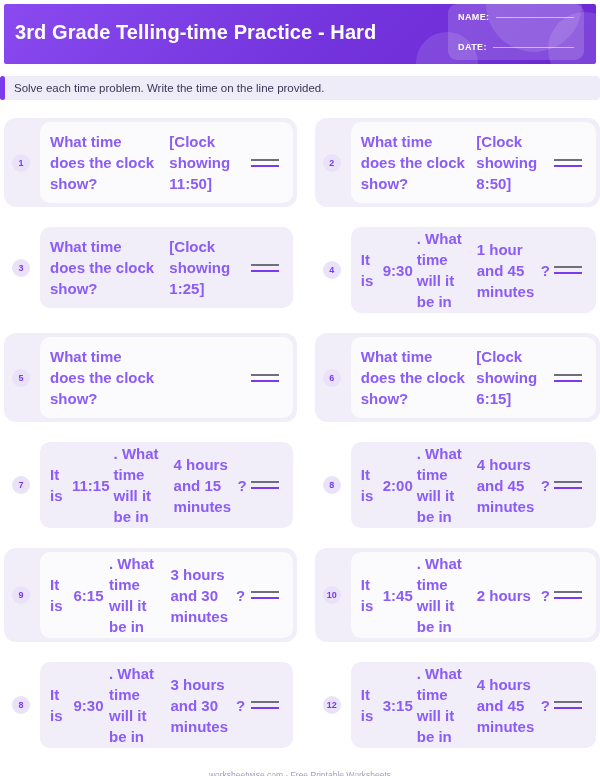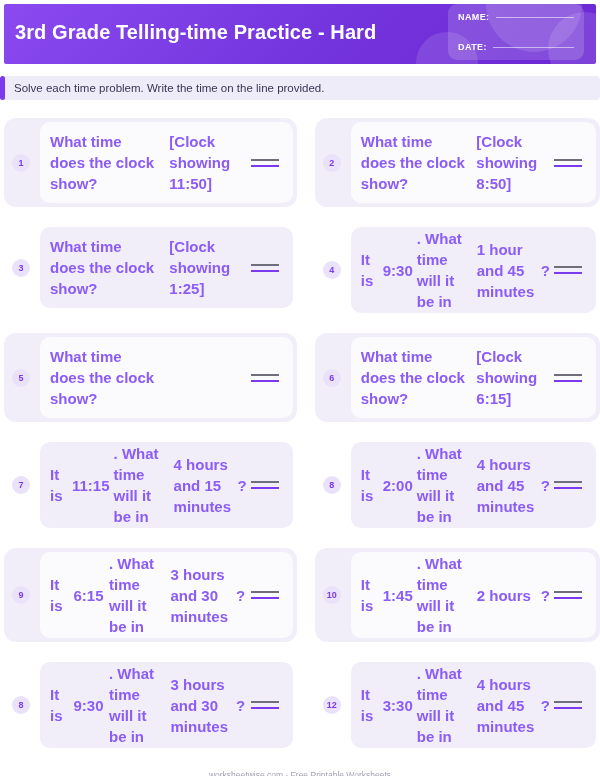--- a/index.html
+++ b/index.html
@@ -241,21 +241,21 @@
           <span class="seg seg-mid">. What time will it be in</span>
           <span class="seg seg-dur">3 hours and 30 minutes</span>
           <span class="seg seg-qm">?</span>
           <span class="ansline"></span>
         </div>
       </div>
       <div class="card h-itis plain">
         <span class="badge">12</span>
         <div class="qbox">
           <span class="seg seg-itis">It is</span>
-          <span class="seg seg-time">3:30</span>
+          <span class="seg seg-time">3:15</span>
           <span class="seg seg-mid">. What time will it be in</span>
           <span class="seg seg-dur">4 hours and 45 minutes</span>
           <span class="seg seg-qm">?</span>
           <span class="ansline"></span>
         </div>
       </div>
     </main>
 
   <footer class="footer">worksheetwise.com · Free Printable Worksheets</footer>
 

